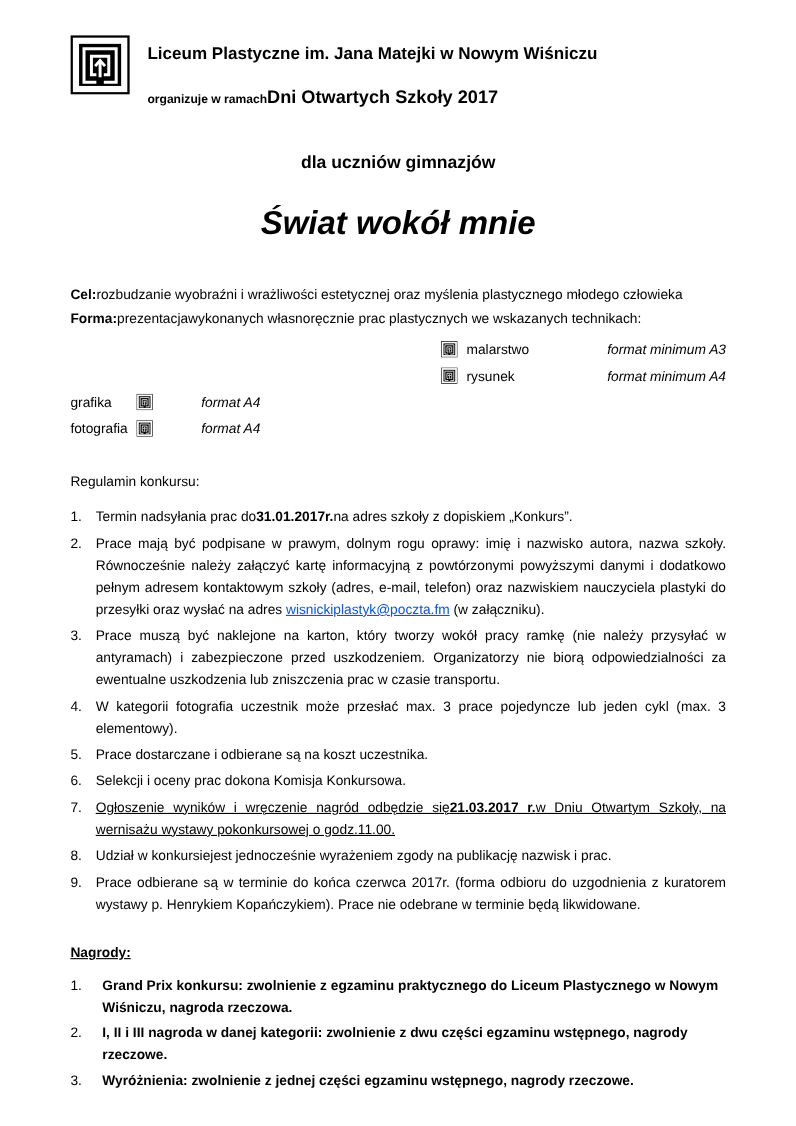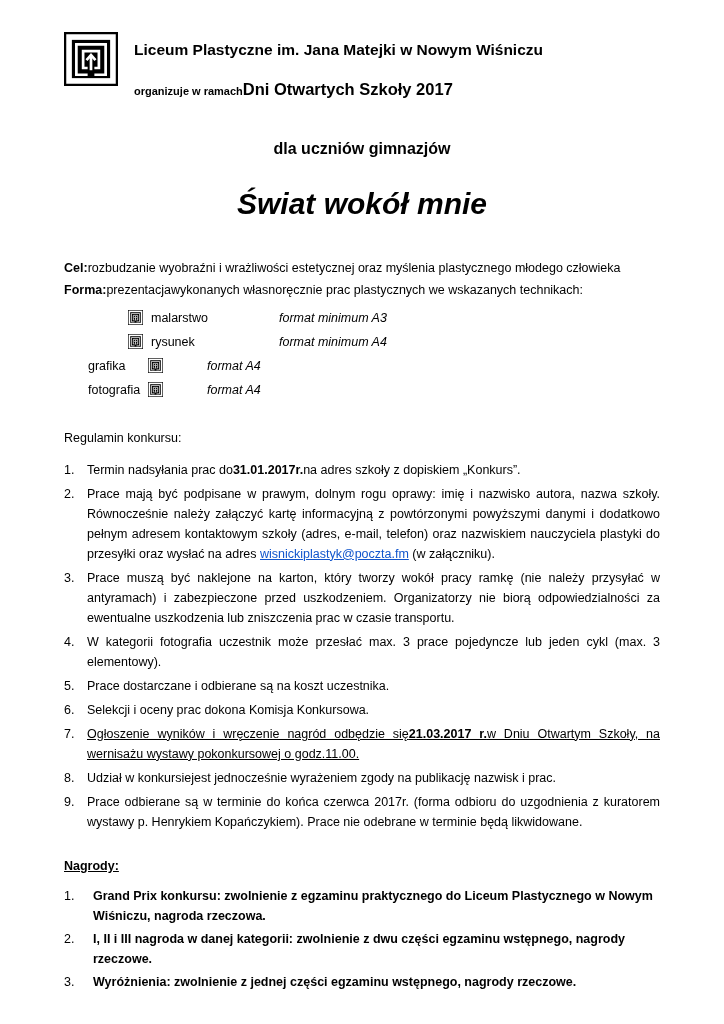--- a/index.html
+++ b/index.html
@@ -22,23 +22,23 @@
   .title-line2 { margin-top: 17px; }
   .main-title { font-weight: bold; font-style: italic; font-size: 30px; margin-top: 18px; }
 
   .intro { margin-top: 30px; }
   .intro p { margin: 0 0 2px; }
   .b { font-weight: bold; }
 
   .tech-list { margin-top: 6px; }
   .tech-row { display: flex; align-items: center; height: 24px; }
   .logo-sm { width: 15px; height: 15px; flex: 0 0 auto; }
-  .t-indent { margin-left: 64px; }
+  .t-indent { margin-left: 64px; justify-content: flex-end; }
   .t-indent .tname { margin-left: 8px; width: 128px; }
-  .tname { display: inline-block; margin-left: 24px; }
+  .tname { display: inline-block; }
   .t-left .tname { width: 60px; }
   .t-left .tformat { margin-left: 44px; }
   .tformat { font-style: italic; }
 
   .section-heading { font-weight: normal; margin-top: 26px; }
   .reg-list { margin-top: 12px; }
   .reg-item { display: flex; margin-bottom: 4px; }
   .reg-item .num { flex: 0 0 23px; }
   .reg-item .txt { flex: 1; text-align: justify; }
   .u { text-decoration: underline; }

